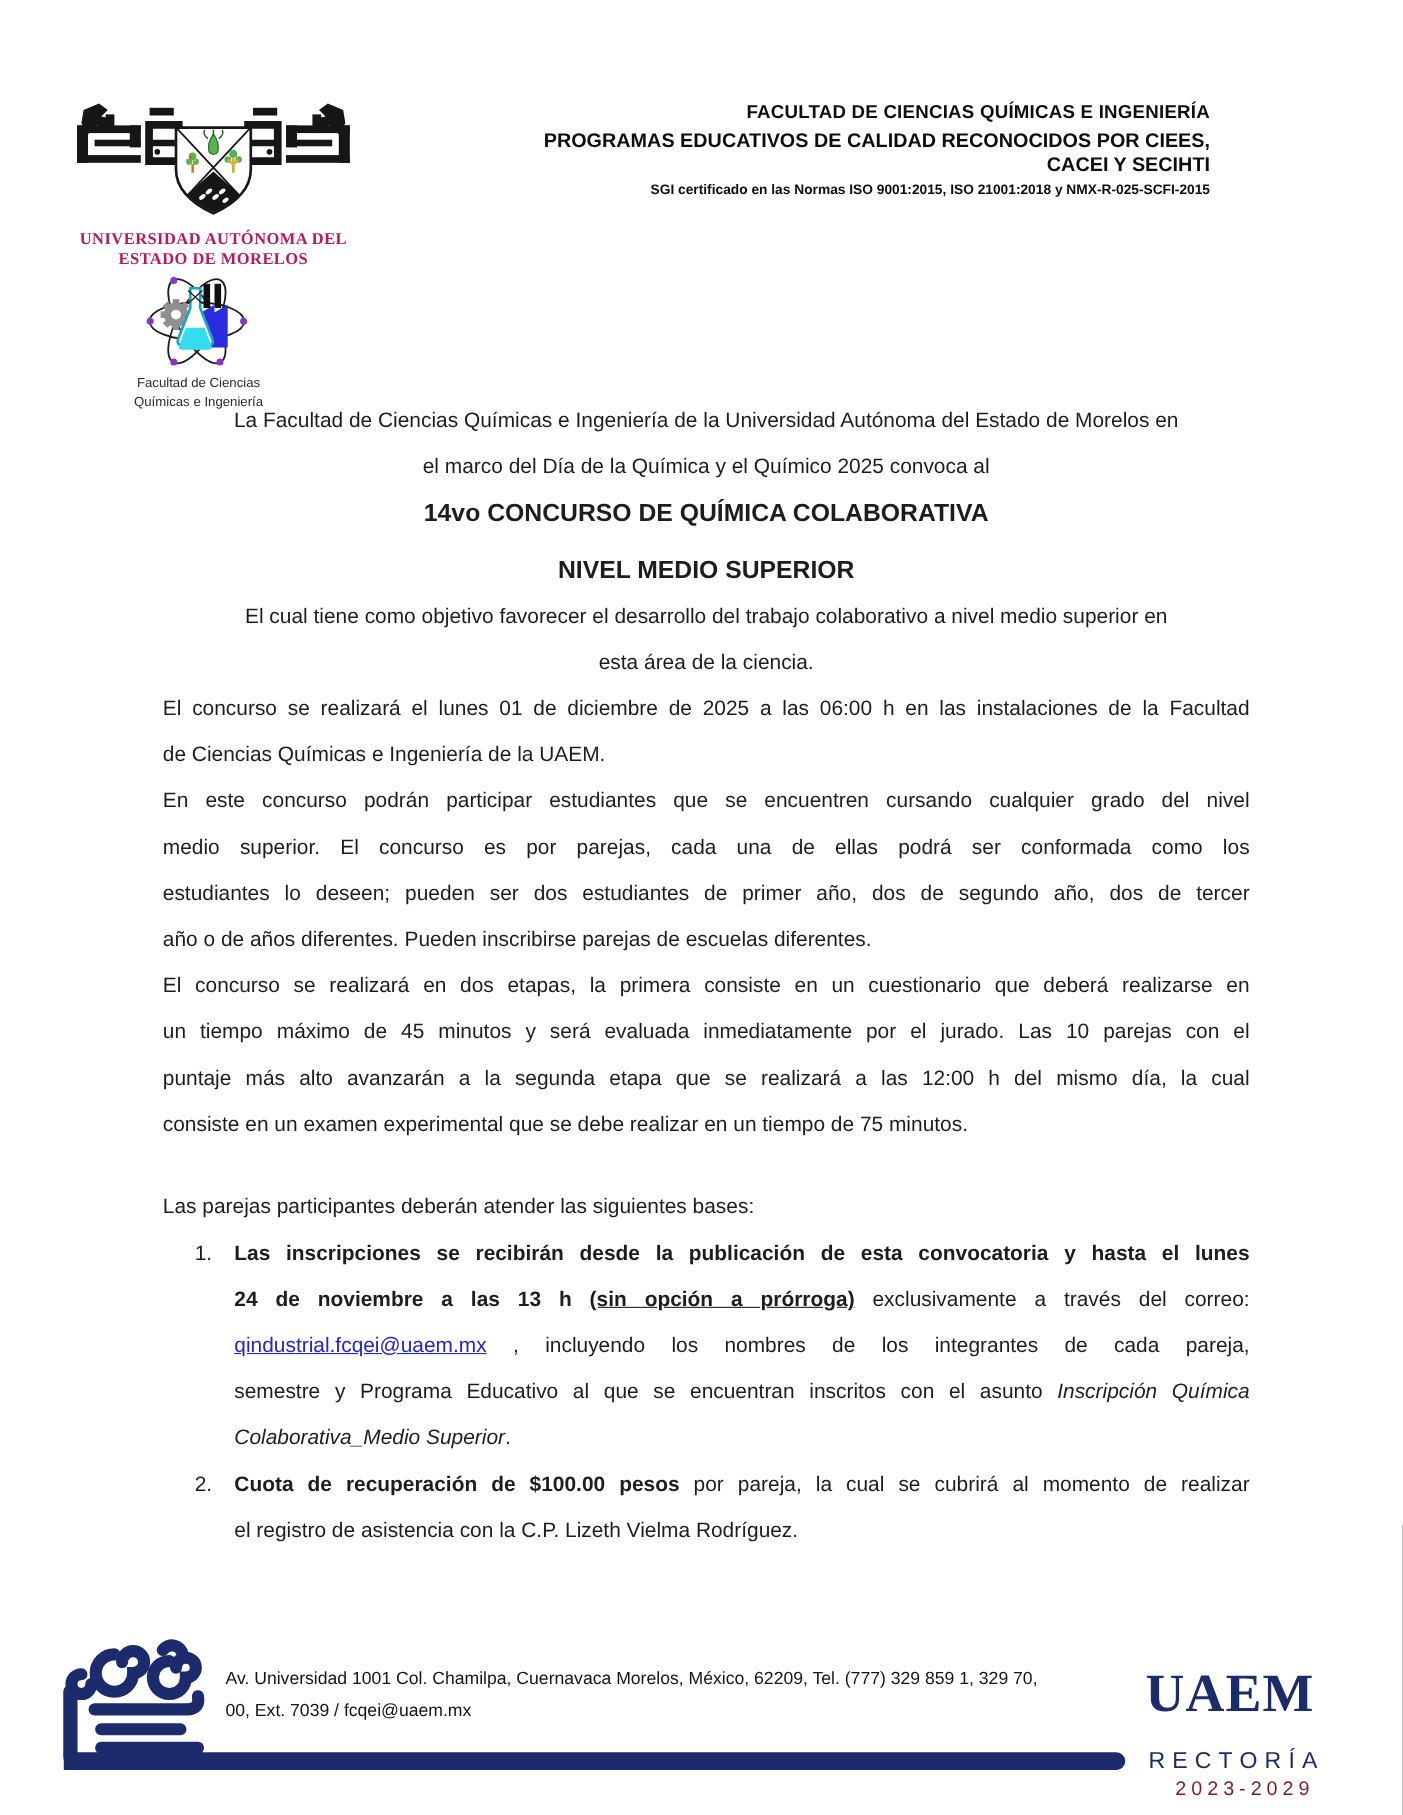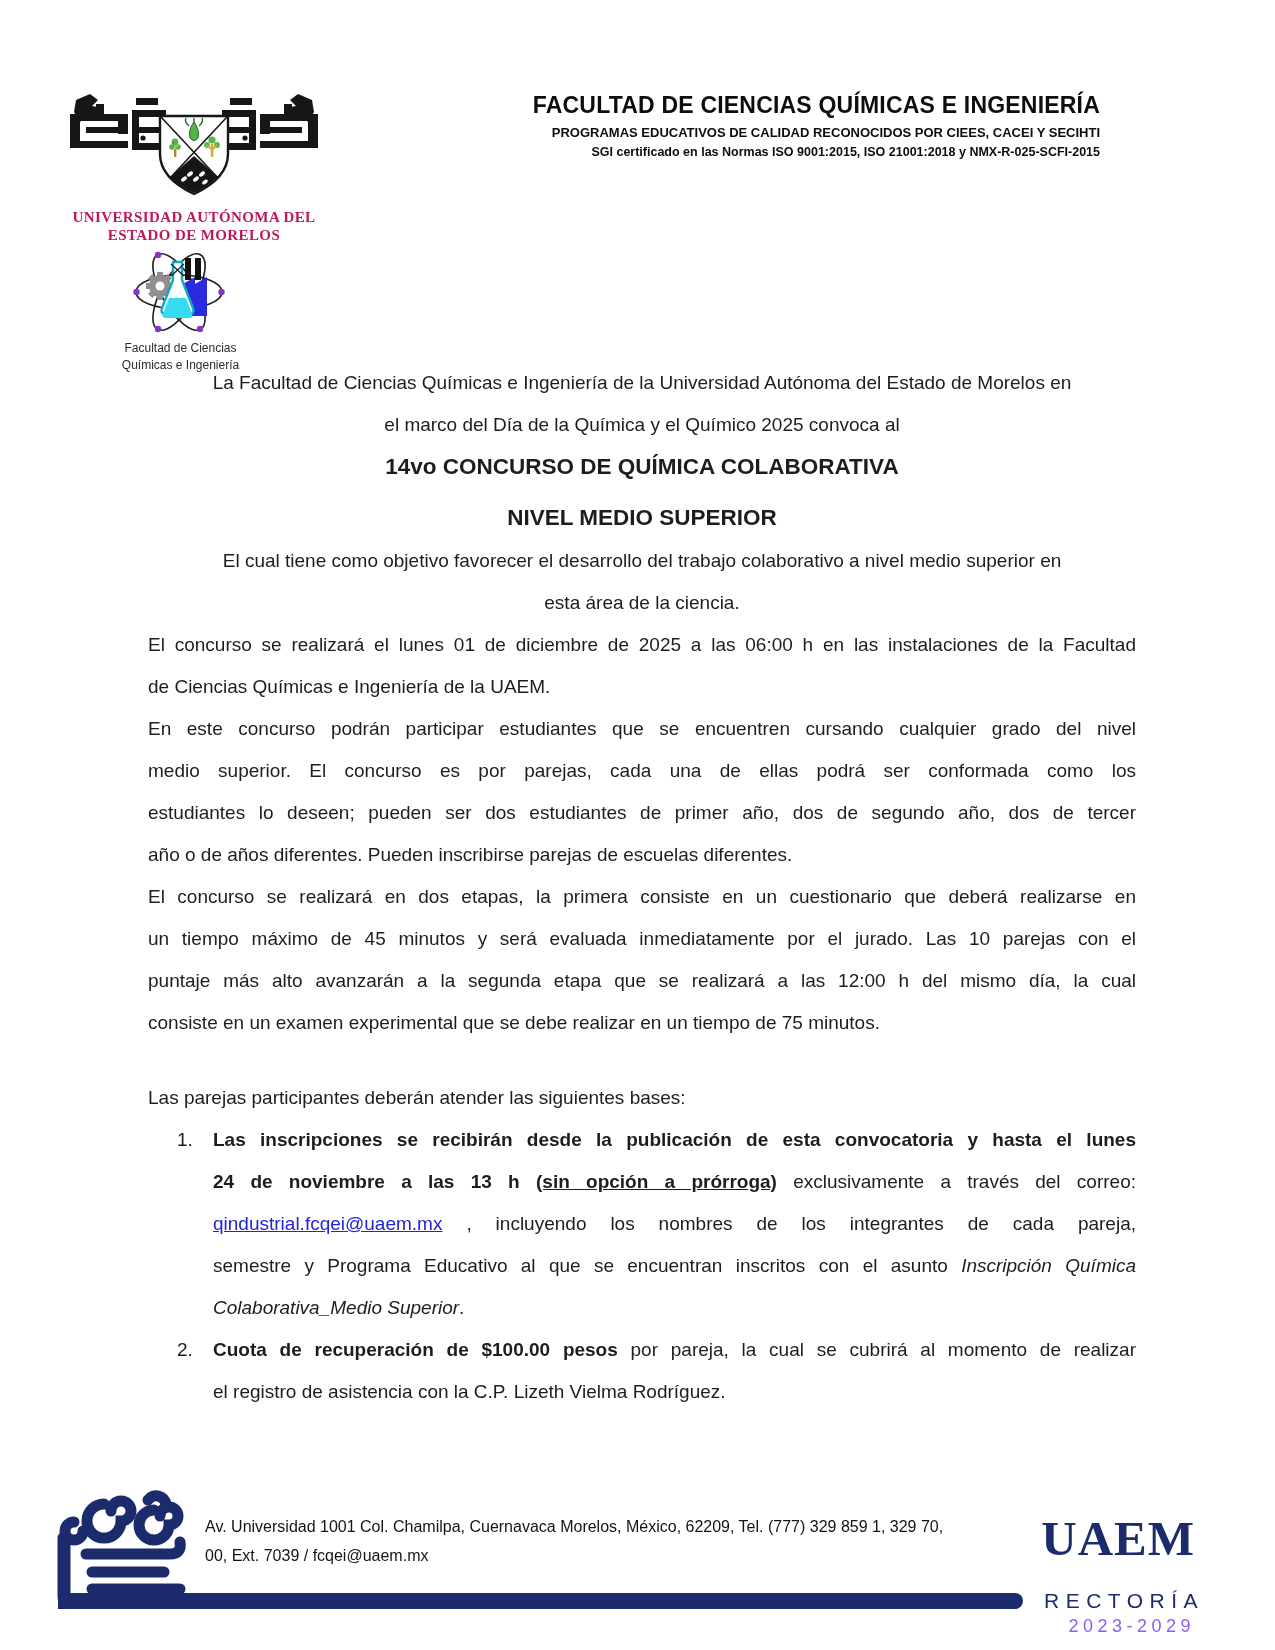--- a/index.html
+++ b/index.html
@@ -12,22 +12,22 @@
   
   .crest-wrap { position:absolute; left:66px; top:90px; width:256px; }
   .crest-caption { margin-top:4px; text-align:center;
     font-family:"Liberation Serif", serif; font-weight:bold; color:#be185d;
     font-size:15px; line-height:18px; letter-spacing:0.4px; }
   .faculty-logo-wrap { position:absolute; left:133px; top:246px; width:92px; }
   .faculty-caption { position:absolute; left:98px; top:340px; width:165px;
     text-align:center; font-size:12px; line-height:17px; color:#2b2b2b; }
   .header-text { position:absolute; top:92px; right:175px; width:660px;
     text-align:right; color:#0d0d0d; }
-  .header-text .l1 { font-size:23px; font-weight:bold; letter-spacing:0.2px; }
-  .header-text .l2 { font-size:13px; font-weight:bold; margin-top:6px; }
+  .header-text .l1 { font-size:17px; font-weight:bold; letter-spacing:0.2px; }
+  .header-text .l2 { font-size:18px; font-weight:bold; margin-top:6px; }
   .header-text .l3 { font-size:12.5px; font-weight:bold; margin-top:5px; }
   
   .main { position:absolute; left:148px; top:362px; width:988px;
     font-size:19px; line-height:42px; }
   .line { min-height:42px; }
   .center { text-align:center; }
   .jline { text-align:justify; text-align-last:justify; }
   .jend  { text-align:justify; text-align-last:left; }
   .doc-title { text-align:center; font-weight:bold; font-size:22.5px; }
   .doc-title.t2 { margin-top:9px; margin-bottom:1px; }
@@ -44,21 +44,21 @@
   .footer-glyph { position:absolute; left:52px; top:1486px; }
   .footer-address { position:absolute; left:205px; top:1512px; width:770px;
     font-size:16px; line-height:29px; color:#141414; }
   .uaem-logo { position:absolute; left:1040px; top:1516px; width:155px;
     text-align:right; color:#1c2b6b; }
   .uaem-logo .big { font-family:"Liberation Serif", serif; font-size:49px;
     line-height:46px; font-weight:bold; letter-spacing:1px; }
   .uaem-logo .rect { font-size:21px; letter-spacing:6.5px; margin-top:27px;
     margin-left:4px; }
   .uaem-logo .years { font-size:18px; letter-spacing:4.5px; margin-top:3px;
-    margin-left:2px; color:#8b5cf6; }
+    margin-left:2px; color:#7f1d1d; }
 </style>
 </head>
 <body>
 
 <div class="page">
 
   <div class="crest-wrap">
     <svg width="256" height="110" viewBox="0 0 256 110">
 
       <g fill="#161616">

